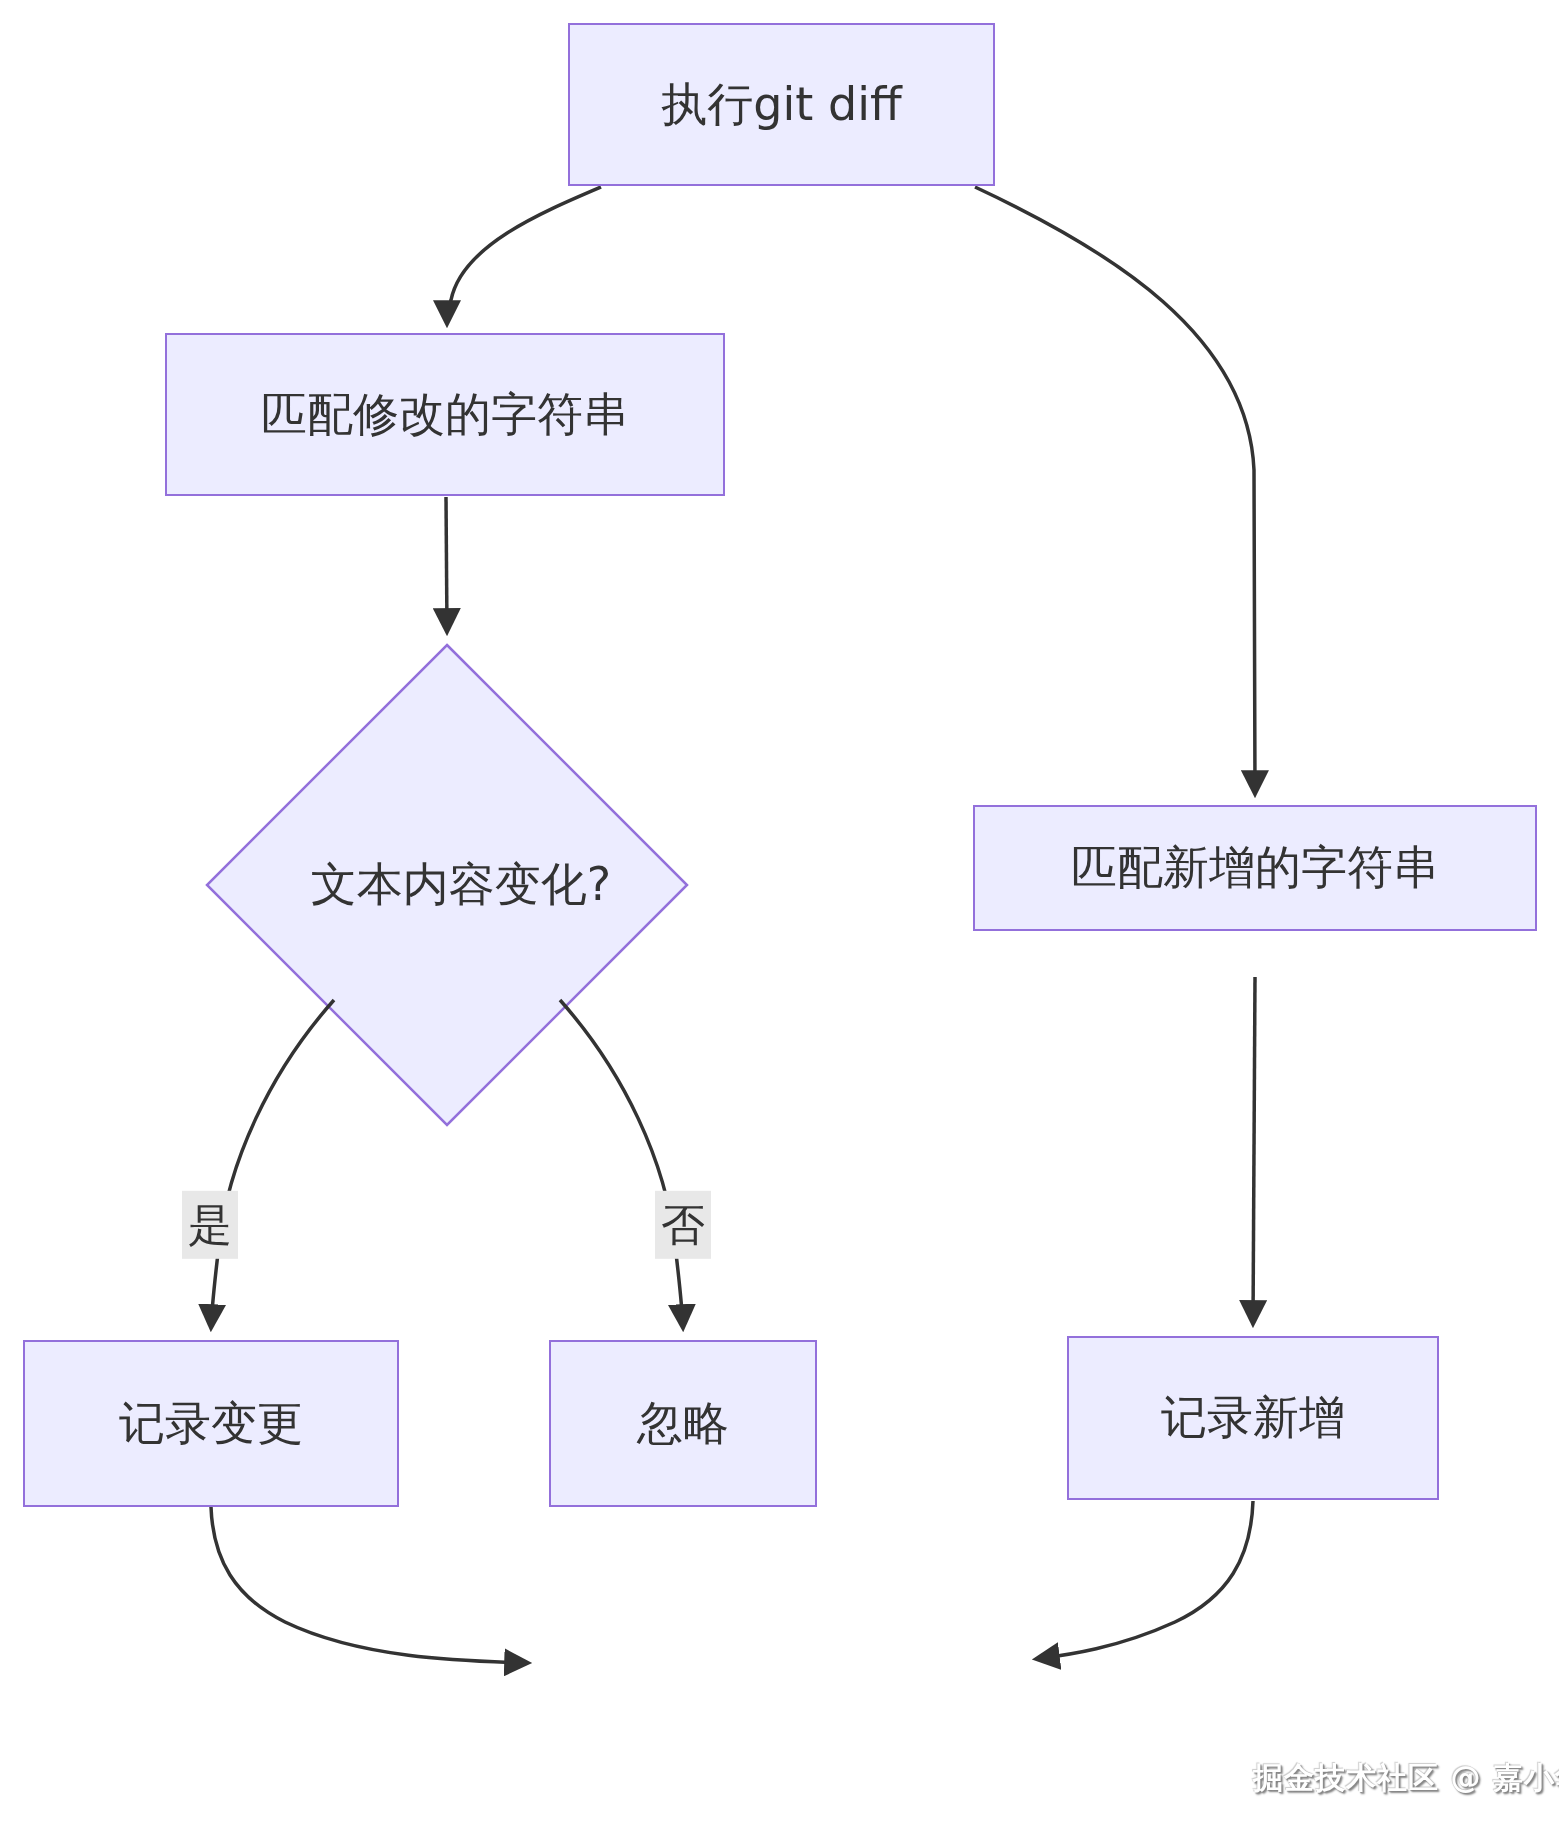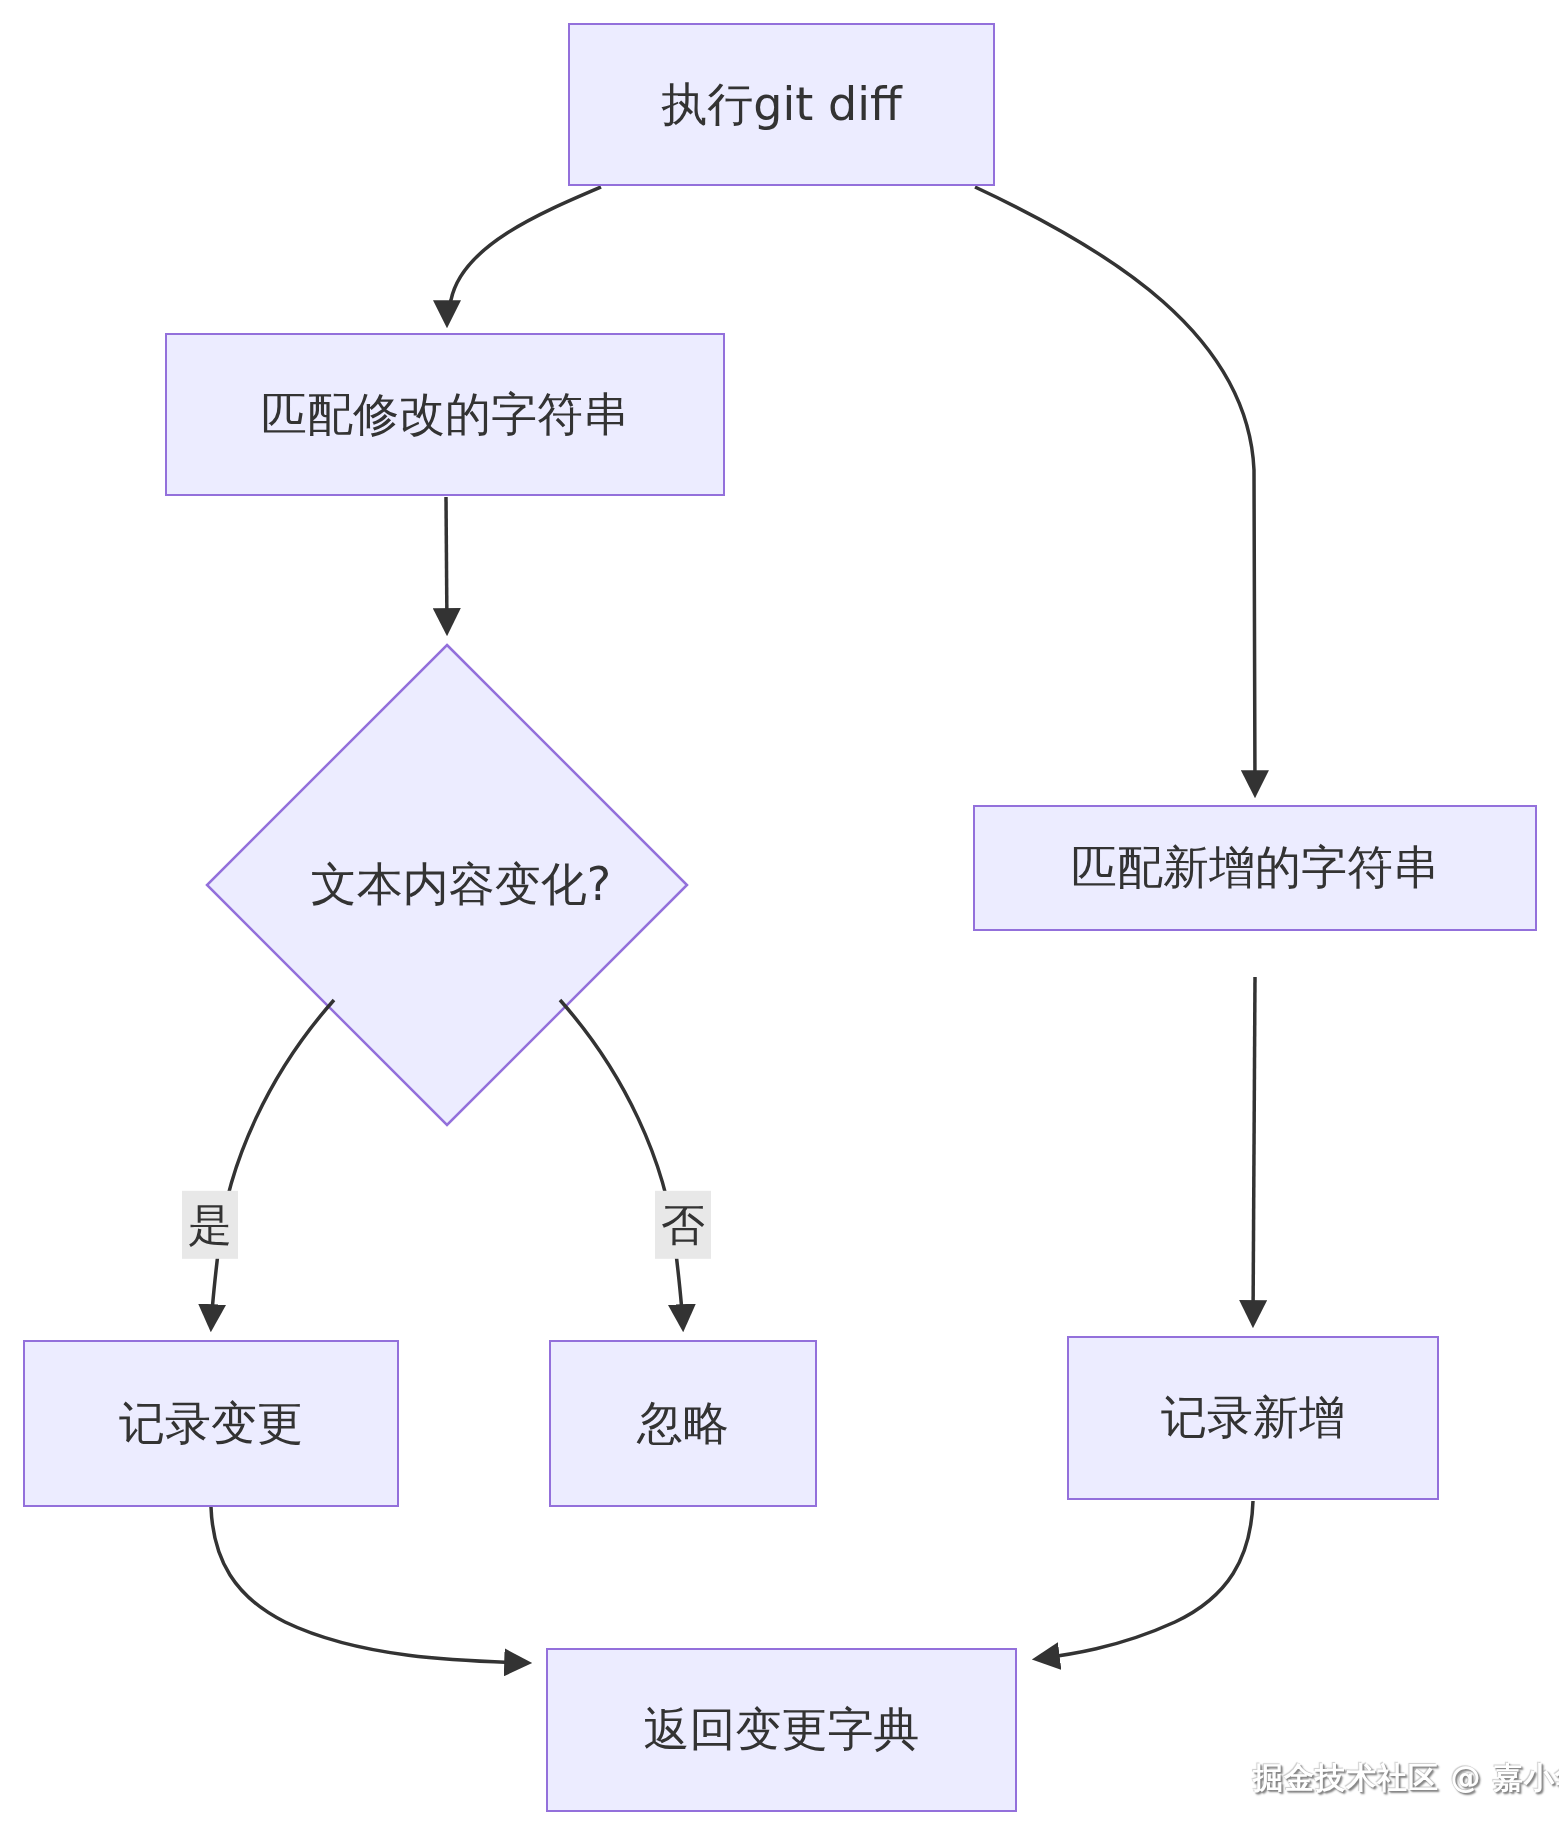--- a/index.html
+++ b/index.html
@@ -102,23 +102,20 @@
   </div>
 
   <div class="node" style="left:549px; top:1340px; width:268px; height:167px;">
     <span>忽略</span>
   </div>
 
   <div class="node" style="left:1067px; top:1336px; width:372px; height:164px;">
     <span>记录新增</span>
   </div>
 
-  <div class="node" style="left:546px; top:1648px; width:471px; height:164px;">
-    <span>返回变更字典</span>
-  </div>
 
   <div class="diamond-label" style="left:447px; top:885px;margin-left:14px;">
     <span>文本内容变化?</span>
   </div>
 
   <div class="edge-label" style="left:210px; top:1225px;">
     <span>是</span>
   </div>
   <div class="edge-label" style="left:683px; top:1225px;">
     <span>否</span>

